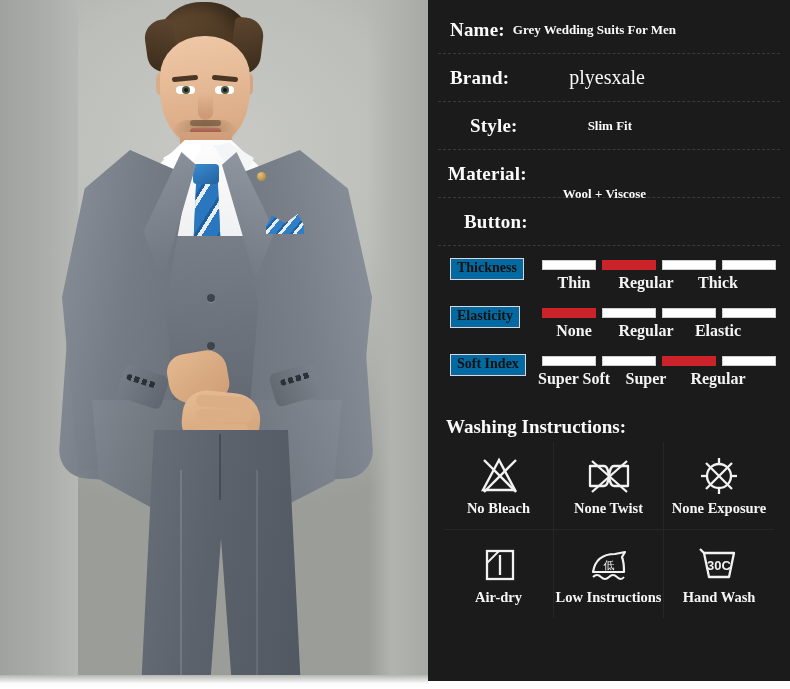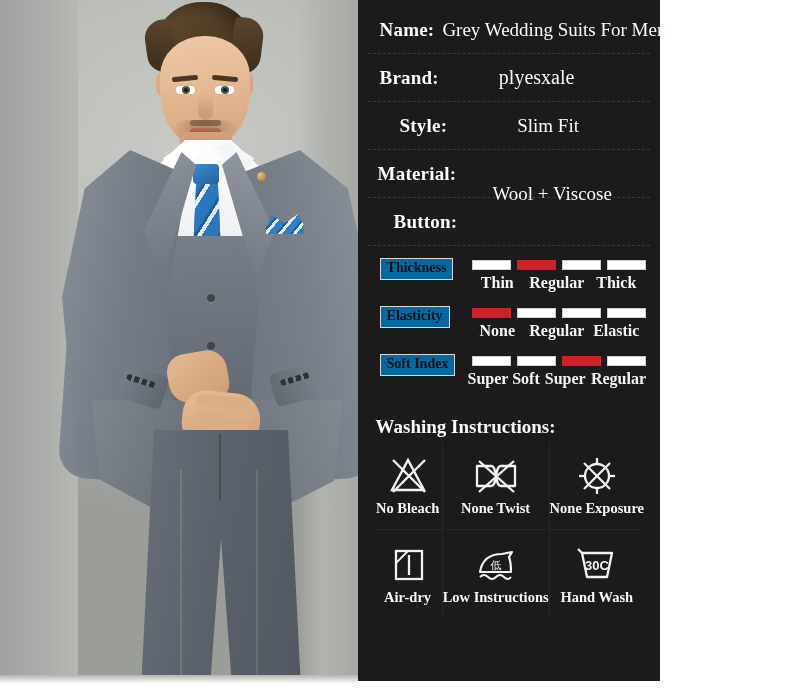--- a/index.html
+++ b/index.html
@@ -4,21 +4,21 @@
 <style>
   html,body{margin:0;padding:0;}
   body{
     width:790px;height:689px;
     background:#ffffff;
     font-family:"Liberation Serif", serif;
     overflow:hidden;
   }
   .page{
     position:relative;
-    width:660px;height:689px;
+    width:790px;height:689px;
     display:flex;
     background:#ffffff;
   }
 
   
   .photo{
     position:relative;
     width:428px;height:689px;
     overflow:hidden;
     background:#b9bbb7;
@@ -284,22 +284,22 @@
     box-sizing:border-box;
   }
   .spec-label{
     font-weight:bold;
     font-size:19px;
     color:#fafafa;
     letter-spacing:.2px;
     white-space:nowrap;
   }
   .spec-value{
-    font-weight:normal;
-    font-size:19px;
+    font-weight:bold;
+    font-size:13px;
     color:#fafafa;
     white-space:nowrap;
   }
   .r-name .spec-label{margin-left:8px;}
   .r-name .spec-value{margin-left:8px;}
   .r-brand .spec-label{margin-left:8px;}
   .r-brand .spec-value{margin-left:60px;font-weight:normal;font-size:20px;}
   .r-style .spec-label{margin-left:28px;}
   .r-style .spec-value{margin-left:70px;}
   .r-material .spec-label{margin-left:6px;}

